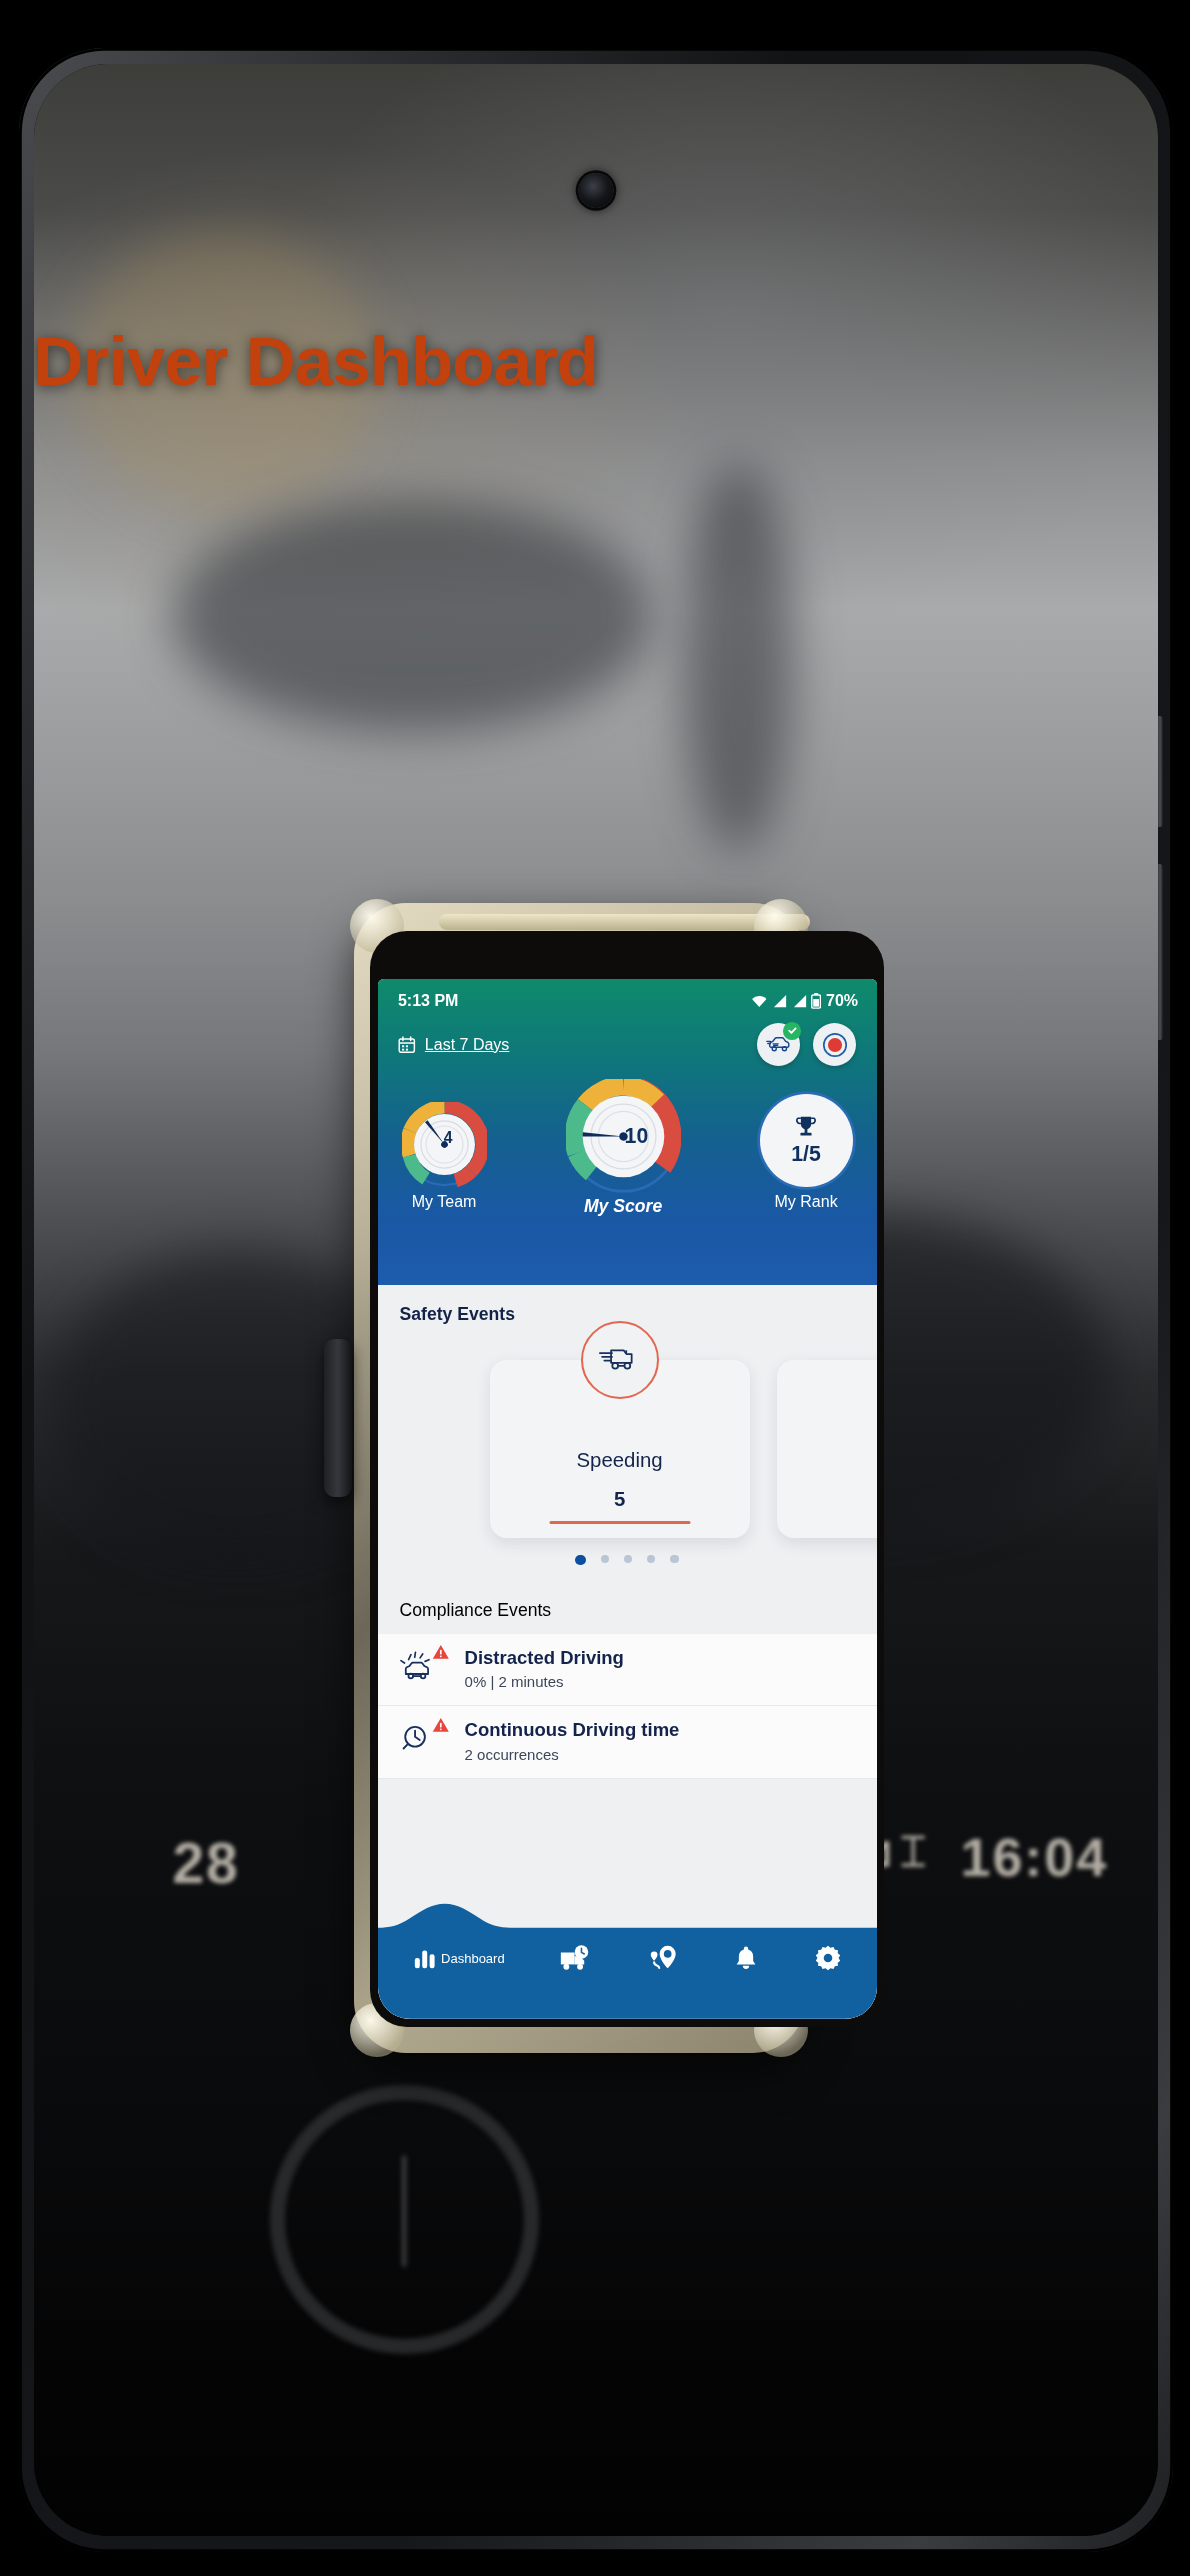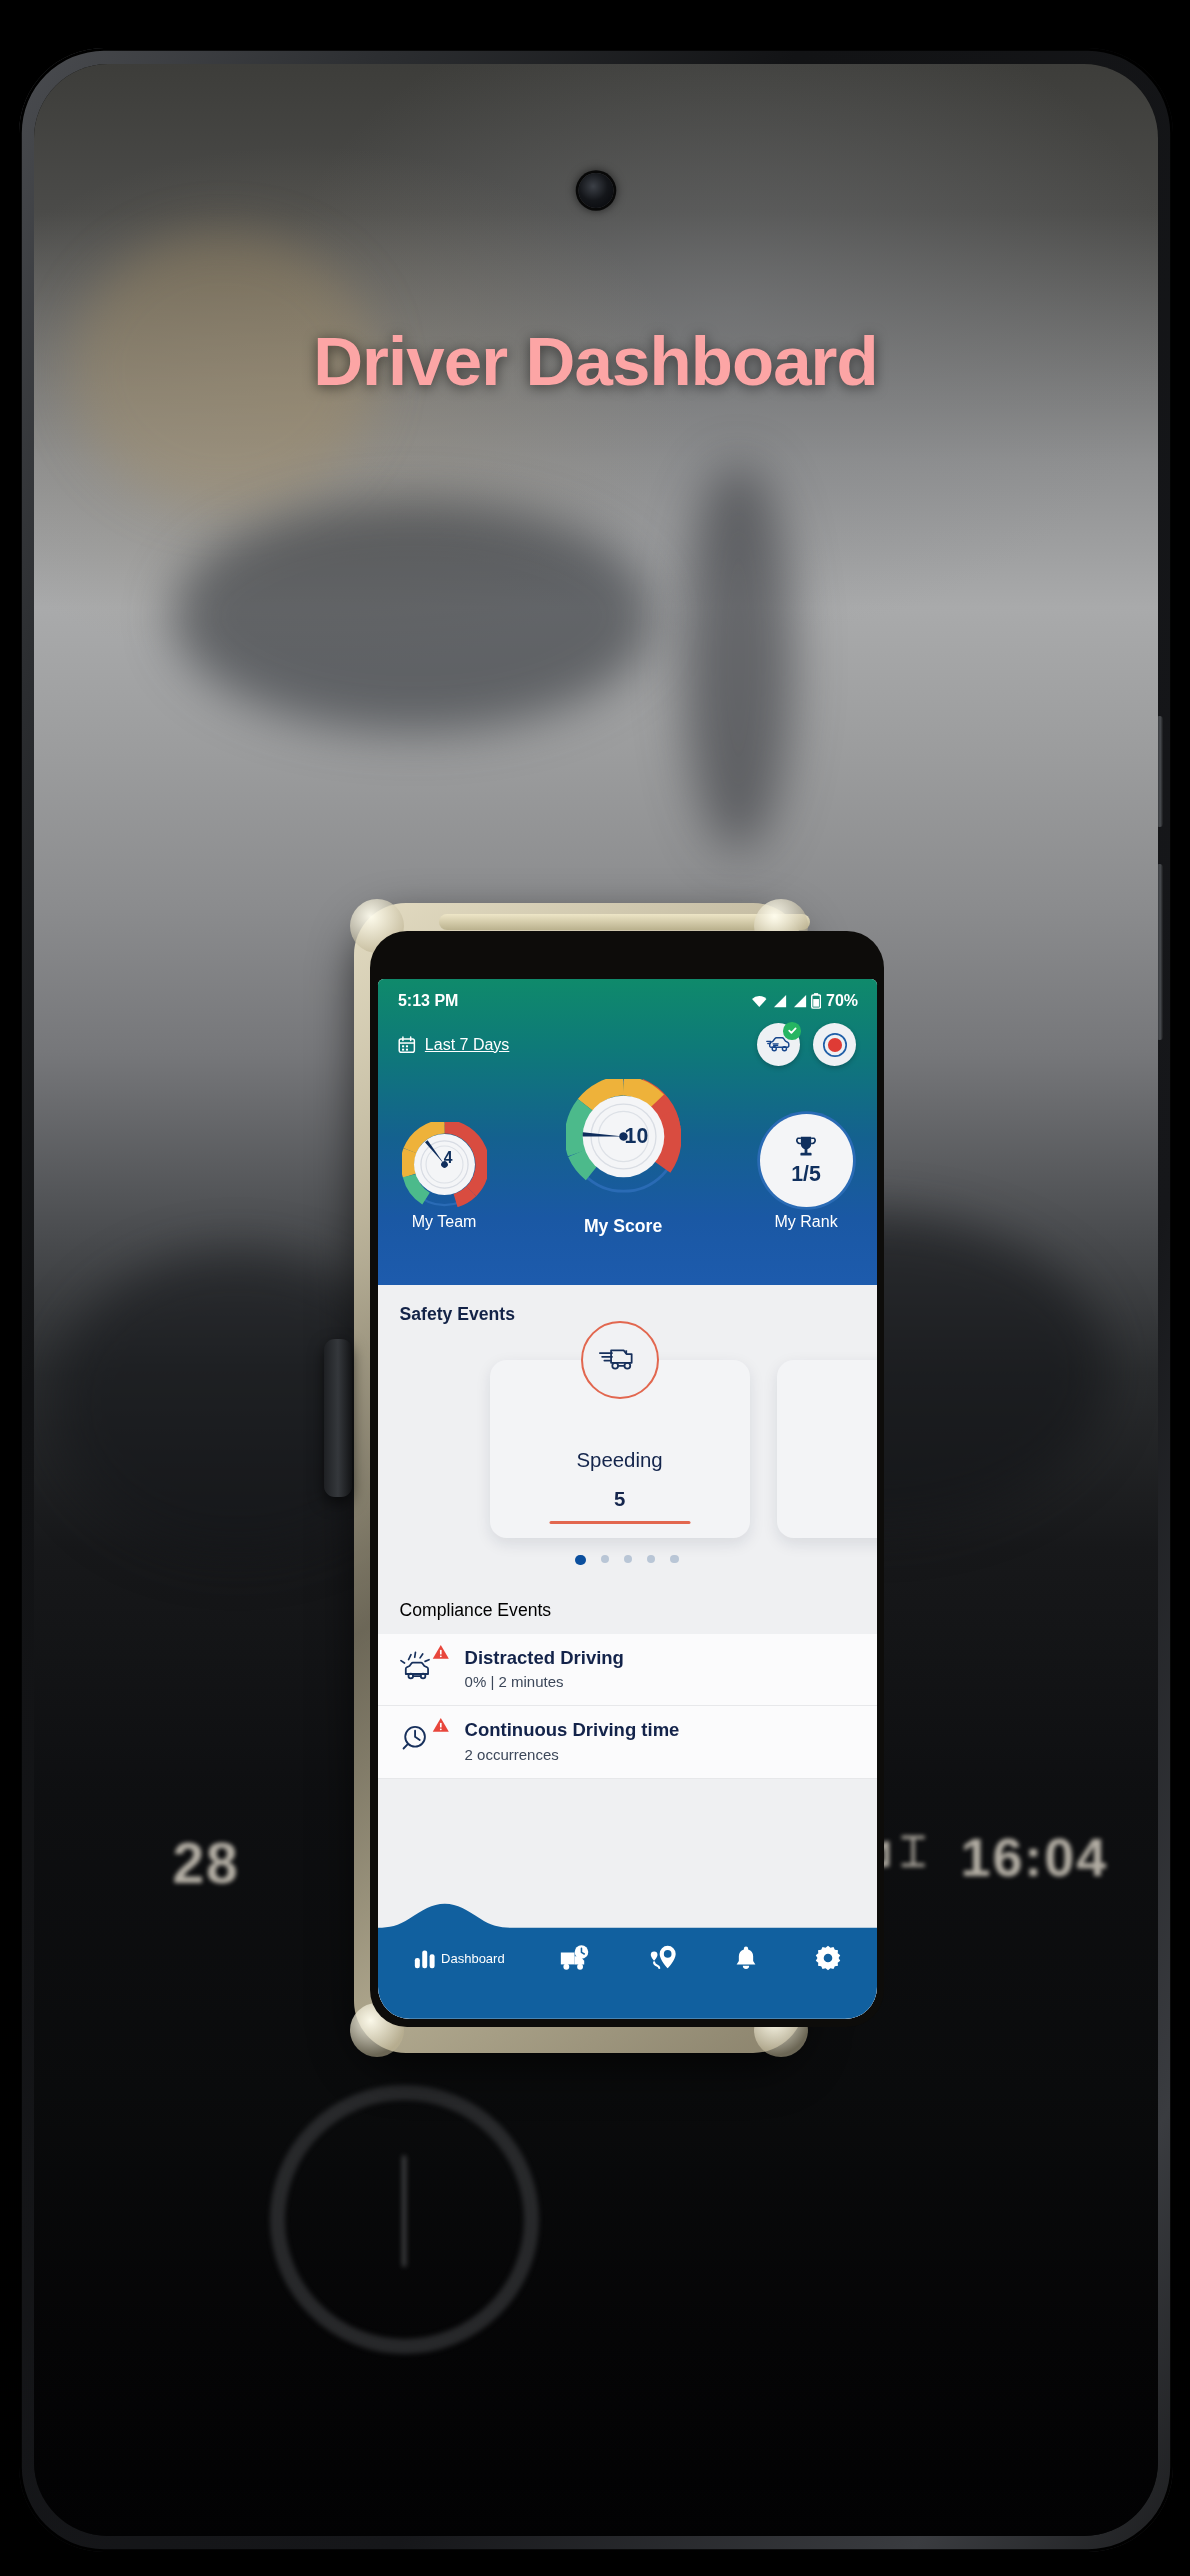--- a/index.html
+++ b/index.html
@@ -67,21 +67,21 @@
   }
   .wheel:after{
     content:""; position:absolute; left:50%; top:50%; width:3.7px; height:111px;
     transform:translate(-50%,-58%);
     background:rgba(130,132,134,.55);
   }
 
   
   #title{
     position:absolute; left:0; top:258px; width:100%;
-    text-align:center; color:#fca5a5; font-weight:bold;
+    color:#c2410c; font-weight:bold;
     font-size:69px; letter-spacing:-0.9px;
     text-shadow:0 1.9px 13px rgba(0,0,0,.55);
     z-index:30;
   }
 
   
   #inner-phone{
     position:absolute; left:320px; top:839px; width:451px; height:1150px; z-index:25;
   }
   .case{
@@ -146,21 +146,21 @@
     background:#26b562; display:flex; align-items:center; justify-content:center;
   }
 
   
   .gauges{
     display:flex; align-items:flex-end; justify-content:space-between;
     padding:13px 24px 0 24px;
   }
   .gauge-wrap{ display:flex; flex-direction:column; align-items:center; }
   .gauge-label{ margin-top:6.5px; font-size:16px; }
-  .gauge-label.main{ font-weight:bold; font-size:17.6px; margin-top:22px;}
+  .gauge-label.main{ font-weight:bold; font-size:17.6px; margin-top:2px;font-style:italic;}
 
   .ring{ position:relative; border-radius:50%; }
   .rank-circle{
     width:93px; height:93px; border-radius:50%;
     background:#f4f5f7; box-shadow:0 0 0 2.8px #2a6bb5;
     display:flex; flex-direction:column; align-items:center; justify-content:center; gap:0.9px;
   }
   .rank-val{ color:#10305e; font-weight:bold; font-size:21.3px; }
 
   

